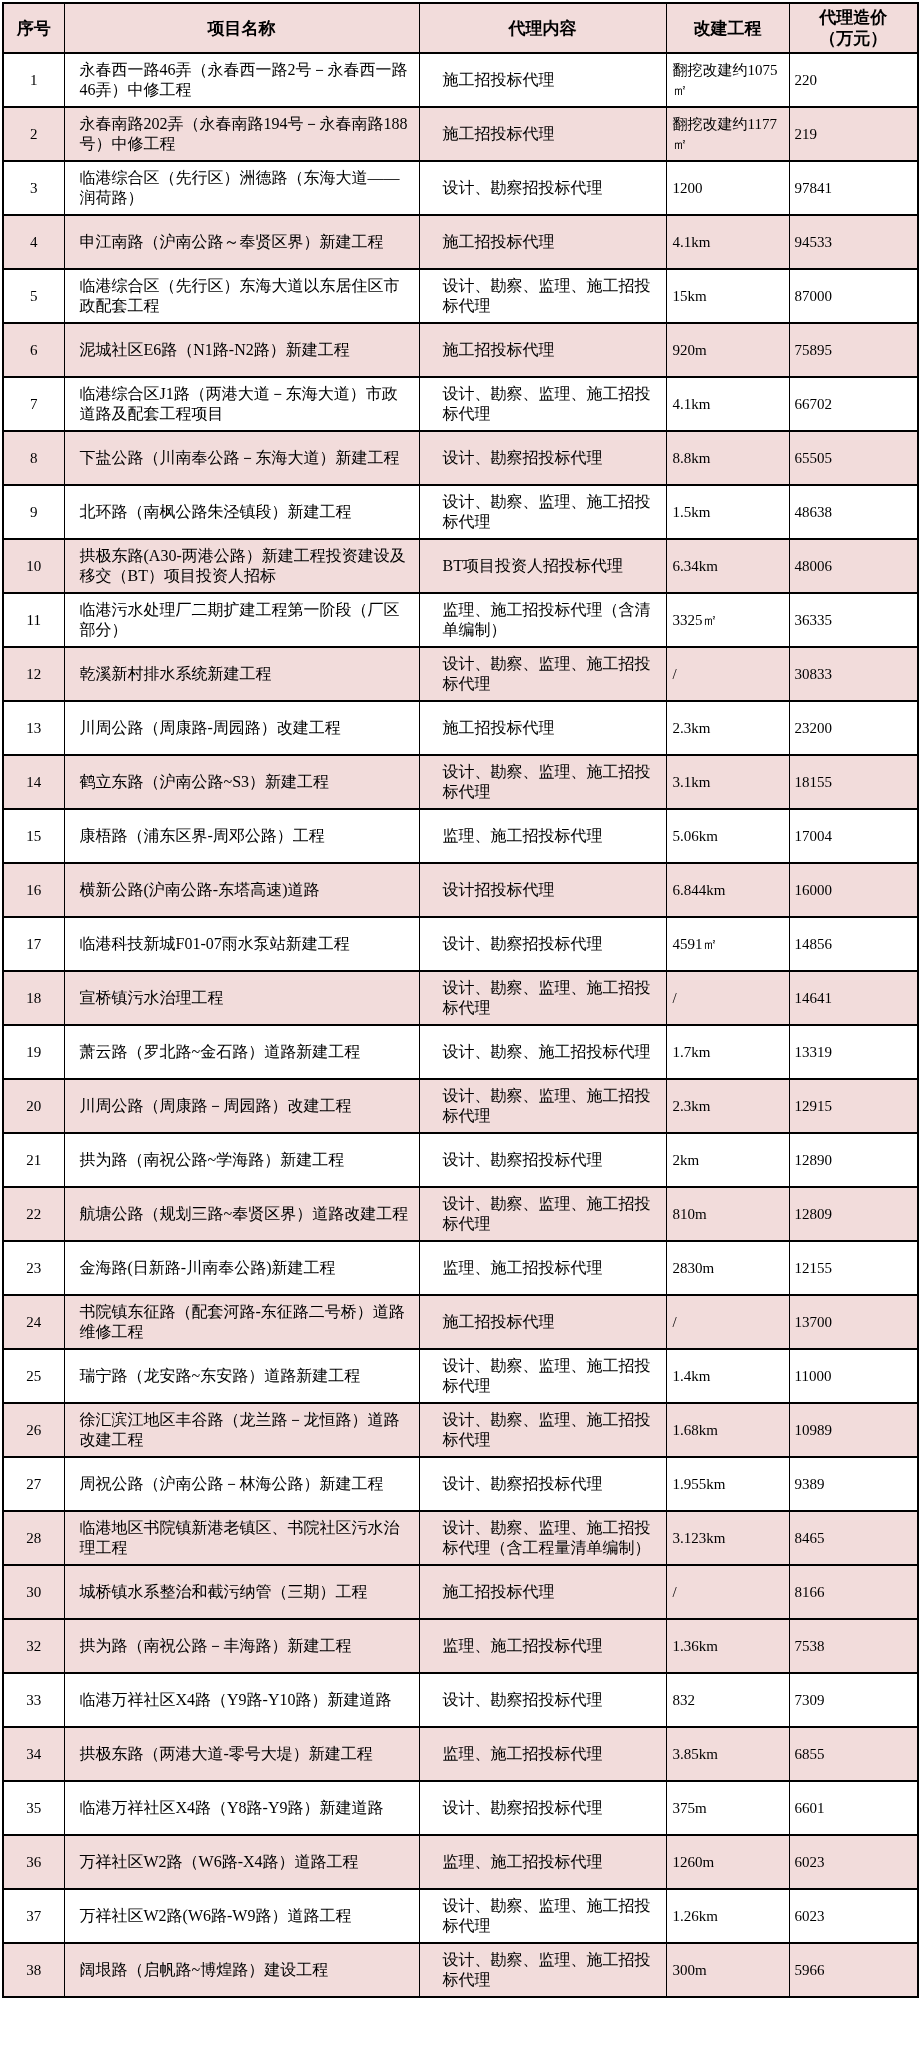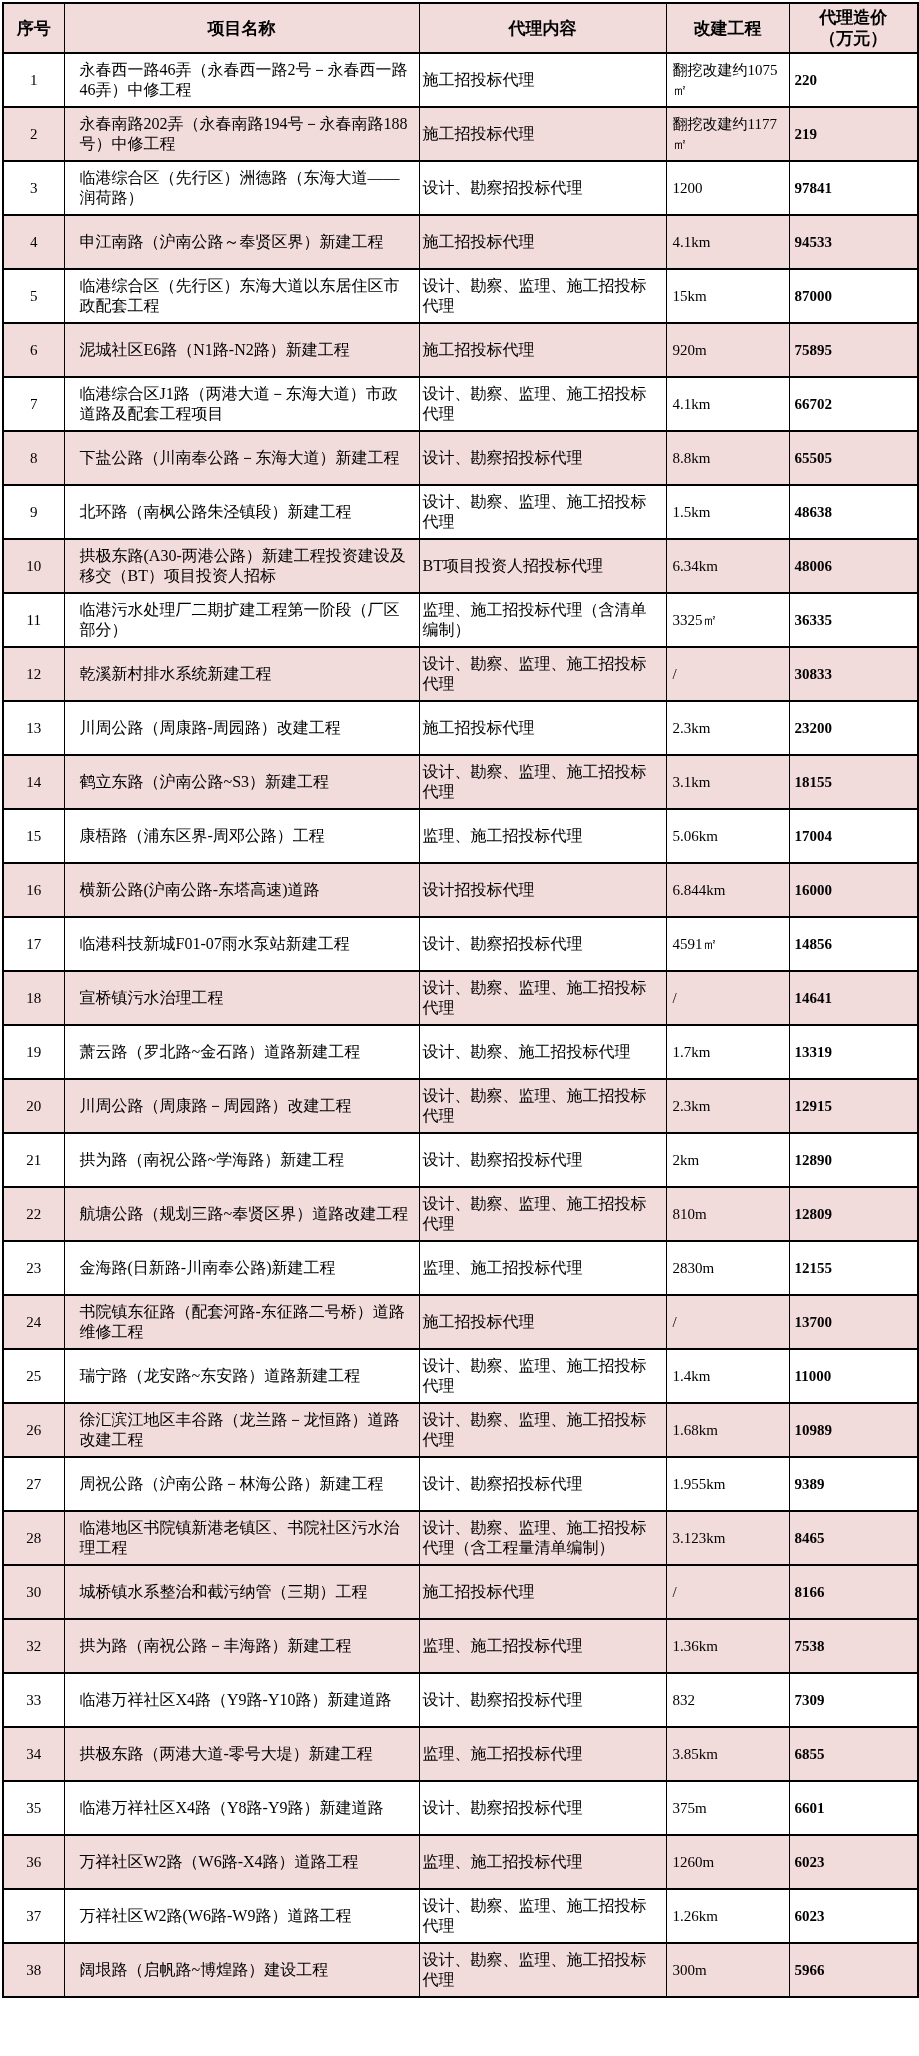--- a/index.html
+++ b/index.html
@@ -47,23 +47,23 @@
   }
   tbody td{
     font-size:16px;
     line-height:20px;
     height:46px;
     padding:3px 5px;
   }
   tbody tr.alt td{background:var(--alt-bg);}
   td.c-no{text-align:center;font-size:15px;}
   td.c-name{text-align:left;padding-left:15px;}
-  td.c-agency{text-align:left;padding-left:3px;}
+  td.c-agency{text-align:left;padding-left:23px;}
   td.c-scale{text-align:left;font-size:15px;padding-left:6px;}
-  td.c-cost{text-align:left;font-size:15px;font-weight:bold;}
+  td.c-cost{text-align:left;font-size:15px;}
 </style>
 </head>
 <body>
 
 <table class="agency-table">
   <colgroup>
     <col class="c0">
       <col class="c1">
       <col class="c2">
       <col class="c3">

